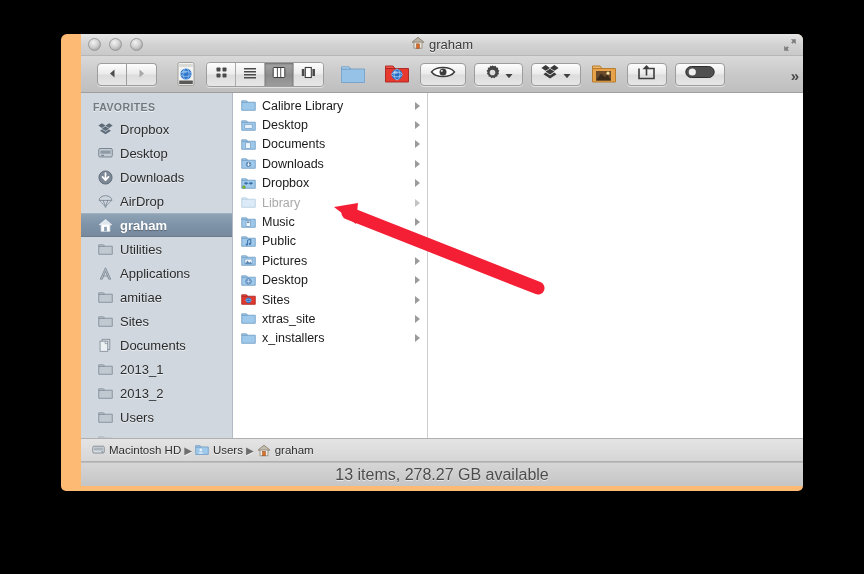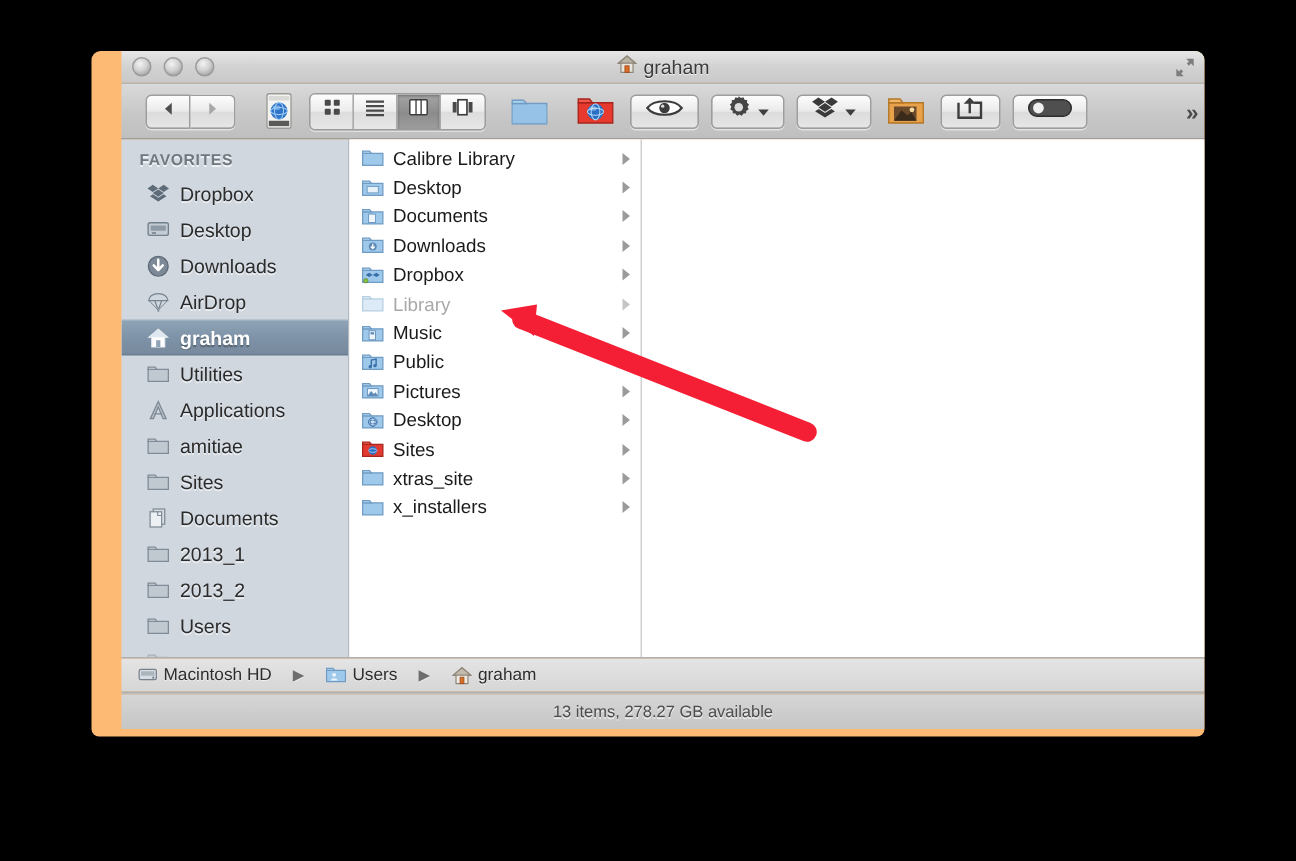--- a/index.html
+++ b/index.html
@@ -179,37 +179,37 @@
     border-left: 5px solid #9b9b9b;
     border-top: 4px solid transparent;
     border-bottom: 4px solid transparent;
   }
   .file-row.dimmed .disclosure { border-left-color: #c4c4c4; }
 
   
   .pathbar {
     height: 24px;
     display: flex; align-items: center;
-    padding-left: 10px; gap: 12px;
+    padding-left: 10px; gap: 1px;
     background: linear-gradient(to bottom, #e4e4e4 0%, #d6d6d6 100%);
     border-top: 1px solid #b0b0b0;
     border-bottom: 1px solid #b0b0b0;
     font-size: 11.5px; color: #2d2d2d;
     text-shadow: 0 1px 0 rgba(255,255,255,0.6);
   }
   .path-seg { display: flex; align-items: center; gap: 4px; }
   .path-chev { color: #6d6d6d; font-size: 10px; margin: 0 2px; }
   .path-icon { width: 14px; height: 14px; display: flex; align-items: center; justify-content: center; }
 
   
   .statusbar {
     height: 24px;
     display: flex; align-items: center; justify-content: center;
     background: linear-gradient(to bottom, #d6d6d6 0%, #c5c5c5 100%);
-    font-size: 11px; color: #4c4c4c;
+    font-size: 16px; color: #4c4c4c;
     text-shadow: 0 1px 0 rgba(255,255,255,0.6);
     border-top: 1px solid #bdbdbd;
   }
 
   
   #annotation-arrow {
     position: absolute; left: 0; top: 0;
     width: 864px; height: 574px;
     pointer-events: none;
   }

